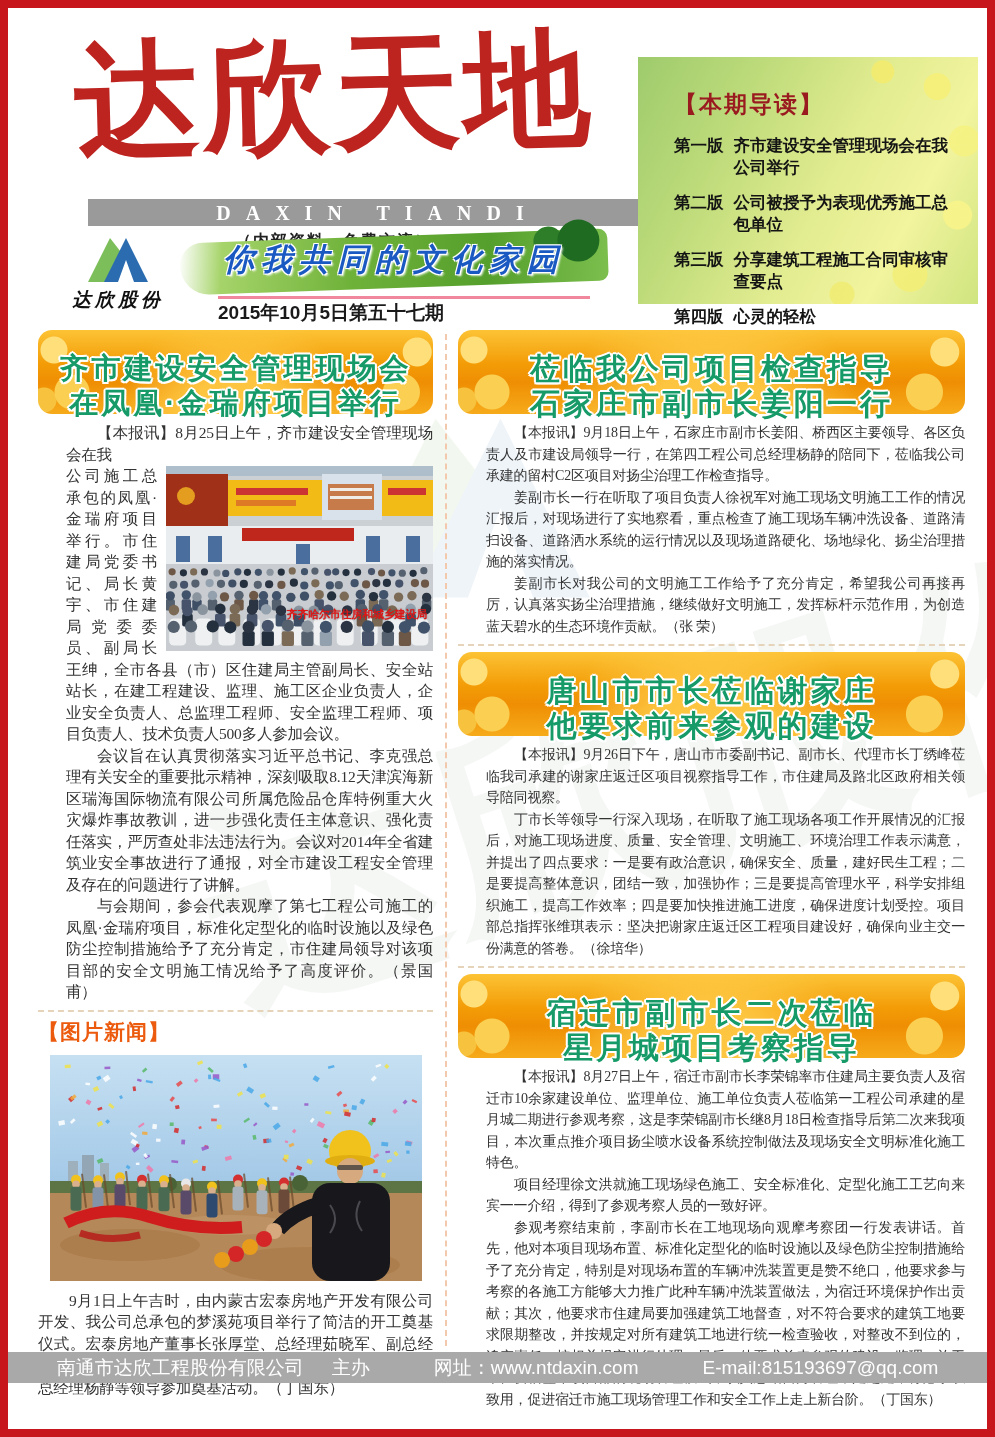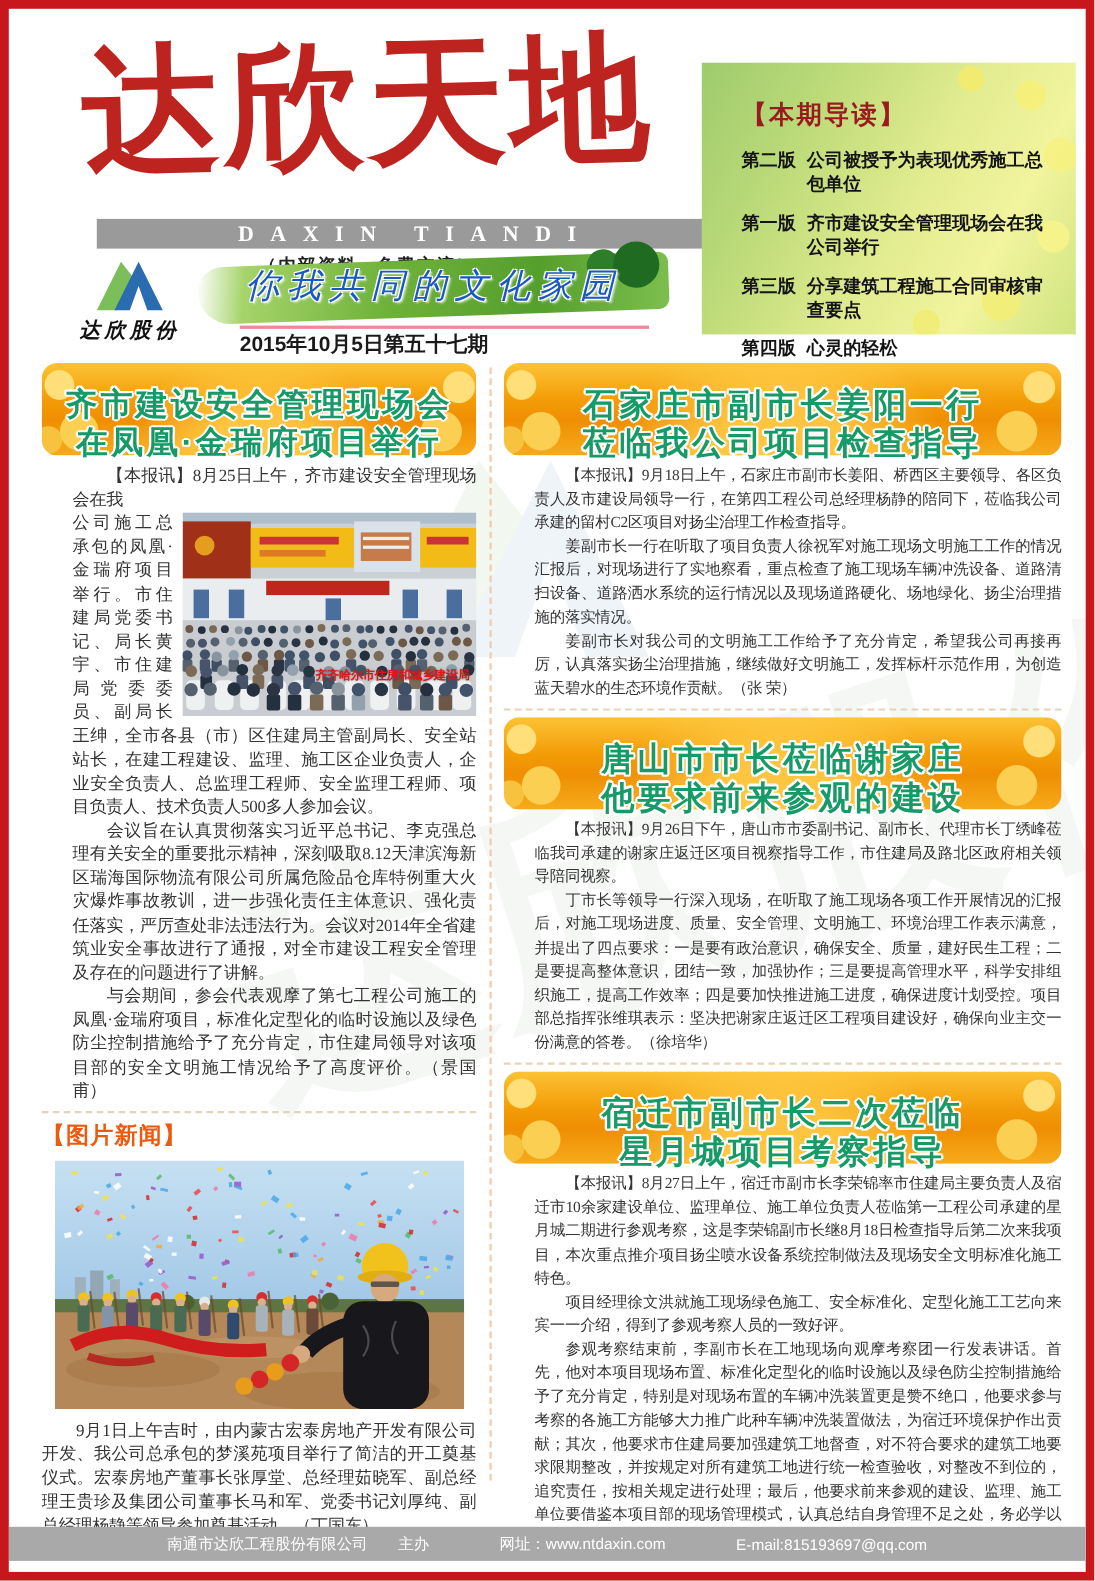--- a/index.html
+++ b/index.html
@@ -23,21 +23,21 @@
   .subtitle{position:absolute;left:80px;top:223px;width:492px;text-align:center;z-index:2;
             font-size:16px;font-weight:bold;color:#222;letter-spacing:2px;}
   .logo-block{position:absolute;left:48px;top:226px;width:124px;text-align:center;z-index:2;}
   .logo-text{font-size:19px;font-weight:bold;font-style:italic;color:#111;letter-spacing:4px;margin-top:1px;}
   .slogan{position:absolute;left:172px;top:222px;width:428px;height:62px;z-index:2;}
   .slogan-bg{position:absolute;left:0;top:6px;right:0;bottom:4px;transform:rotate(-2deg);
              border-radius:40px 16px 16px 50px;
              background:linear-gradient(95deg, rgba(166,212,106,0) 0%, #a6d46a 10%, #6fb23a 40%, #559f2c 72%, #7cbf4e 100%);}
   .tree1{position:absolute;right:44px;top:-4px;width:30px;height:30px;border-radius:50%;background:#2e7d28;}
   .tree2{position:absolute;right:8px;top:-10px;width:42px;height:42px;border-radius:50%;background:#1f6b22;}
-  .slogan-text{position:relative;z-index:1;text-align:center;line-height:60px;font-size:31px;font-weight:normal;
+  .slogan-text{position:relative;z-index:1;text-align:center;line-height:60px;font-size:31px;font-weight:bold;
                font-style:italic;color:#1a58c2;letter-spacing:7px;
                text-shadow:1px 1px 0 #fff,-1px -1px 0 #fff,1px -1px 0 #fff,-1px 1px 0 #fff,2px 2px 2px rgba(255,255,255,.8);}
   .pink-line{position:absolute;left:210px;top:288px;width:372px;height:3px;background:#f0879c;z-index:2;}
   .date-line{position:absolute;left:210px;top:292px;width:372px;display:flex;justify-content:flex-start;z-index:2;
              font-size:19px;font-weight:bold;color:#1a1a1a;font-family:"Liberation Sans","DejaVu Sans",sans-serif;}
 
   
   .directory{position:absolute;left:617px;top:49px;width:340px;height:247px;z-index:2;
              box-sizing:border-box;padding:32px 14px 0 36px;
              background:
@@ -85,22 +85,22 @@
                   font-family:"Liberation Sans","DejaVu Sans",sans-serif;text-shadow:0 0 2px rgba(60,60,60,.5);}
   .dashed-sep{border:0;border-top:2px dashed #e6d4ba;margin:7px 0 6px;}
   .pic-news-header{color:#ec5a0e;font-size:21px;font-weight:bold;letter-spacing:1px;margin:6px 0 9px;
                    font-family:"Liberation Sans","DejaVu Sans",sans-serif;}
   .photo2-wrap{width:372px;height:226px;margin:0 auto 9px;}
   .caption{font-size:15.5px;line-height:21.8px;letter-spacing:-0.2px;text-align:justify;}
   .caption p{margin:0;text-indent:2em;}
 
   
   .page-footer{position:absolute;left:0;top:1344px;width:100%;height:31px;background:#a9a9a9;z-index:5;
-               display:flex;align-items:center;justify-content:center;color:#fff;font-size:14px;
-               font-family:"Liberation Sans","DejaVu Sans",sans-serif;margin-top:36px;}
+               display:flex;align-items:center;justify-content:center;color:#fff;font-size:19px;
+               font-family:"Liberation Sans","DejaVu Sans",sans-serif;}
   .page-footer .f-company{margin-right:28px;}
   .page-footer .f-role{margin-right:64px;}
   .page-footer .f-site{margin-right:64px;}
   svg{display:block;}
 </style>
 </head>
 <body>
 
 <div class="page">
 
@@ -133,26 +133,26 @@
   </div>
   <div class="pink-line"></div>
   <div class="date-line">
     <span>2015年10月5日</span>
     <span>第五十七期</span>
   </div>
 
   <aside class="directory">
     <div class="dir-header">【本期导读】</div>
     <div class="dir-item">
+      <span class="dir-label">第一版</span>
+      <span>齐市建设安全管理现场会在我公司举行</span>
+    </div>
+    <div class="dir-item">
       <span class="dir-label">第二版</span>
       <span>公司被授予为表现优秀施工总包单位</span>
-    </div>
-    <div class="dir-item">
-      <span class="dir-label">第一版</span>
-      <span>齐市建设安全管理现场会在我公司举行</span>
     </div>
     <div class="dir-item">
       <span class="dir-label">第三版</span>
       <span>分享建筑工程施工合同审核审查要点</span>
     </div>
     <div class="dir-item">
       <span class="dir-label">第四版</span>
       <span>心灵的轻松</span>
     </div>
   </aside>
@@ -538,22 +538,22 @@
     </div>
 
     <div class="caption">
       <p>9月1日上午吉时，由内蒙古宏泰房地产开发有限公司开发、我公司总承包的梦溪苑项目举行了简洁的开工奠基仪式。宏泰房地产董事长张厚堂、总经理茹晓军、副总经理王贵珍及集团公司董事长马和军、党委书记刘厚纯、副总经理杨静等领导参加奠基活动。（丁国东）</p>
     </div>
   </section>
 
   <section class="col-right">
 
     <div class="hbanner">
+      <div class="hl">莅临我公司项目检查指导</div>
       <div class="hl">石家庄市副市长姜阳一行</div>
-      <div class="hl">莅临我公司项目检查指导</div>
     </div>
     <div class="article">
       <p>【本报讯】9月18日上午，石家庄市副市长姜阳、桥西区主要领导、各区负责人及市建设局领导一行，在第四工程公司总经理杨静的陪同下，莅临我公司承建的留村C2区项目对扬尘治理工作检查指导。</p>
       <p>姜副市长一行在听取了项目负责人徐祝军对施工现场文明施工工作的情况汇报后，对现场进行了实地察看，重点检查了施工现场车辆冲洗设备、道路清扫设备、道路洒水系统的运行情况以及现场道路硬化、场地绿化、扬尘治理措施的落实情况。</p>
       <p>姜副市长对我公司的文明施工工作给予了充分肯定，希望我公司再接再厉，认真落实扬尘治理措施，继续做好文明施工，发挥标杆示范作用，为创造蓝天碧水的生态环境作贡献。（张 荣）</p>
     </div>
 
     <hr class="dashed-sep">
 
     <div class="hbanner">

